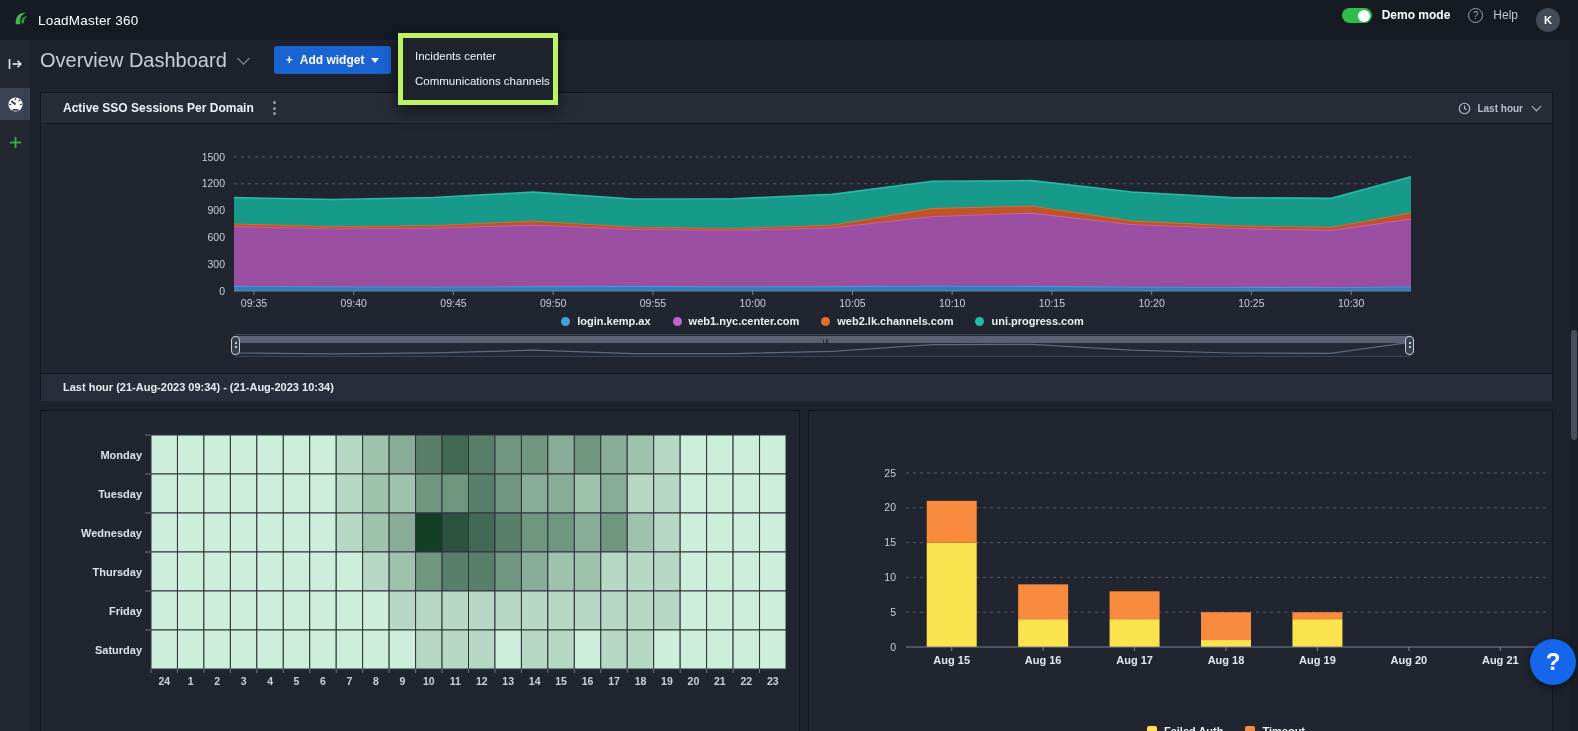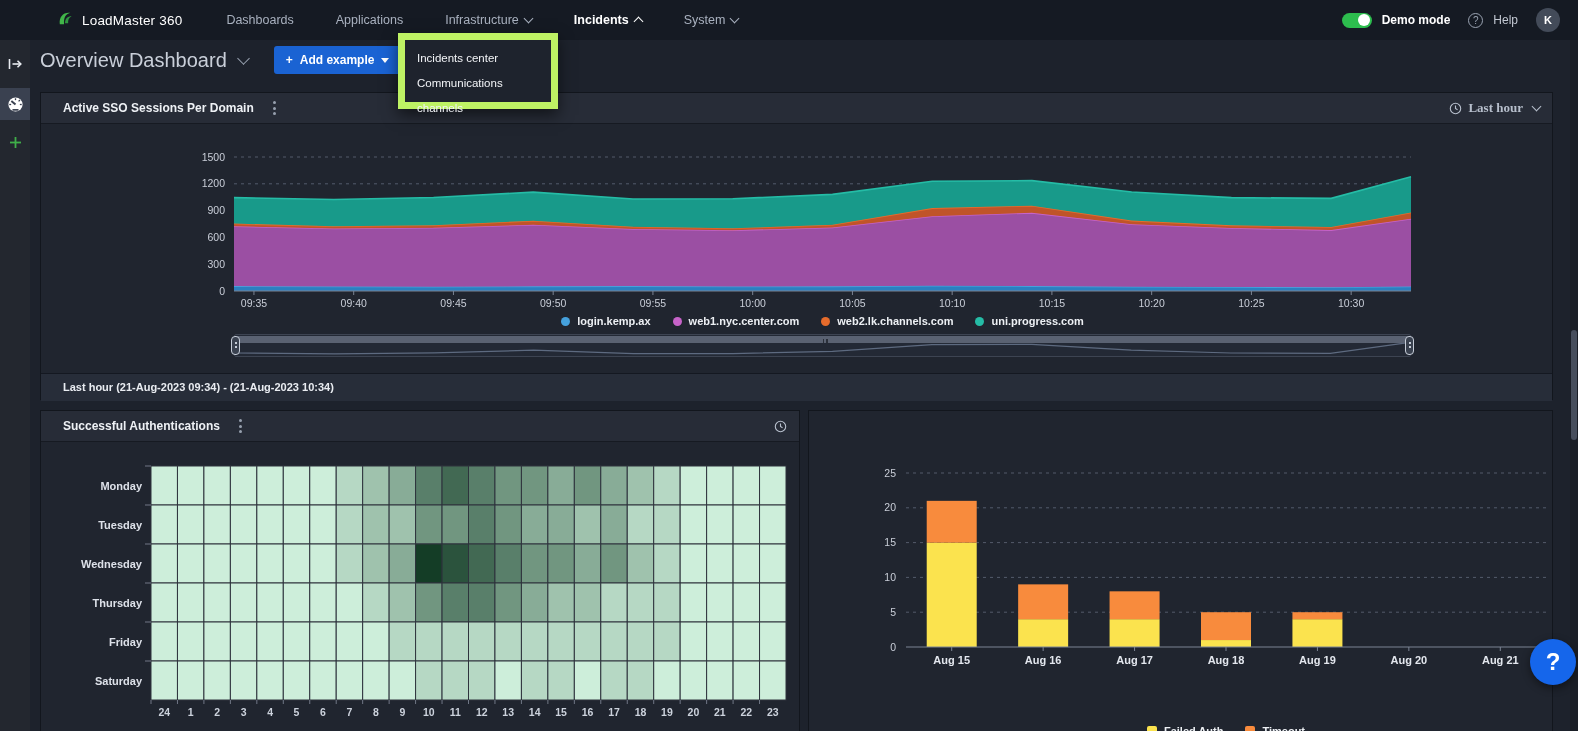--- a/index.html
+++ b/index.html
@@ -1,42 +1,42 @@
 <!DOCTYPE html>
 <html><head>
 <meta charset="utf-8">
 <style>
   * { margin:0; padding:0; box-sizing:border-box; }
   html,body { width:1578px; height:731px; overflow:hidden; background:#1d222c;
     font-family:"Liberation Sans", sans-serif; color:#e8ebf0; }
 
   
   .topnav { position:absolute; left:0; top:0; width:1578px; height:40px; background:#151a23;
-    display:flex; align-items:center; z-index:20;padding-left:44px; }
+    display:flex; align-items:center; z-index:20; }
   .brand { display:flex; align-items:center; gap:7px; margin-left:12px; }
   .brand-name { font-size:13.5px; color:#ffffff; letter-spacing:.2px; }
   .navitems { display:flex; align-items:center; gap:42px; margin-left:44px; list-style:none; }
   .navitem { font-size:12.5px; color:#a9b1bf; cursor:pointer; display:flex; align-items:center; gap:6px; }
   .navitem.active { color:#ffffff; font-weight:bold; }
   .chev { width:7px; height:7px; border-right:1.5px solid currentColor; border-bottom:1.5px solid currentColor;
     display:inline-block; transform:rotate(45deg); margin-top:-3px; }
   .chev.up { transform:rotate(-135deg); margin-top:3px; }
-  .nav-right { margin-left:auto; display:flex; align-items:center; gap:10px; margin-right:18px; }
+  .nav-right { margin-left:auto; display:flex; gap:10px; margin-right:18px; }
   .toggle { width:30px; height:15px; border-radius:8px; background:#2dbd4e; position:relative; cursor:pointer; }
   .toggle .knob { position:absolute; right:2px; top:1.5px; width:12px; height:12px; border-radius:50%; background:#ffffff; }
   .demo-label { font-size:12px; font-weight:bold; color:#ffffff; margin-right:8px; }
   .help-icn { width:15px; height:15px; border-radius:50%; border:1.2px solid #9aa3b2; color:#9aa3b2;
     font-size:10px; display:flex; align-items:center; justify-content:center; }
   .help-label { font-size:12px; color:#c2c8d2; margin-right:8px; }
   .avatar { width:24px; height:24px; border-radius:50%; background:#434b59; color:#fff; font-size:11px;
     font-weight:bold; display:flex; align-items:center; justify-content:center; cursor:pointer; }
 
   
   .menu { position:absolute; left:398px; top:33px; width:160px; background:#1e232d;
-    border:7px solid #bef264; box-shadow:0 6px 14px rgba(0,0,0,.55); z-index:30; padding:6px 0; }
+    border:5px solid #bef264; box-shadow:0 6px 14px rgba(0,0,0,.55); z-index:30; padding:6px 0; }
   .menu-item { height:25px; line-height:25px; padding-left:12px; font-size:11.5px; color:#f2f4f7; cursor:pointer; }
 
   
   .sidebar { position:absolute; left:0; top:40px; width:30px; height:691px; background:#23272f; z-index:5; }
   .side-btn { width:30px; height:32px; display:flex; align-items:center; justify-content:center; cursor:pointer; }
   .side-btn.active { background:#3a4150; }
 
   
   .page-head { position:absolute; left:40px; top:46px; display:flex; align-items:center; z-index:6; }
   .page-title { font-size:20px; color:#c9cfd9; }
@@ -48,22 +48,22 @@
   .caret-down { width:0; height:0; border-left:4px solid transparent; border-right:4px solid transparent;
     border-top:5px solid #ffffff; display:inline-block; }
 
   
   .widget { position:absolute; background:#20252f; border:1px solid #12161d; }
   .w-head { height:31px; background:#272c37; border-bottom:1px solid #161a22; display:flex; align-items:center;
     padding:0 12px 0 22px; }
   .w-title { font-size:12px; font-weight:bold; color:#eef1f5;text-align:right; }
   .kebab { display:inline-flex; flex-direction:column; gap:2.5px; margin-left:16px; padding:3px; cursor:pointer; }
   .kebab i { width:3px; height:3px; border-radius:50%; background:#97a0ae; }
-  .range-sel { margin-left:auto; display:flex; align-items:center; gap:6px; color:#b7bfcc; font-size:13px;
-    font-weight:bold; cursor:pointer;font-family:Liberation Serif, serif; }
+  .range-sel { margin-left:auto; display:flex; align-items:center; gap:6px; color:#b7bfcc; font-size:10px;
+    font-weight:bold; cursor:pointer; }
   .range-sel .chev { margin-left:4px; }
   .w-footer { position:absolute; left:0; right:0; top:280px; height:28px; background:#272d39;
     border-top:1px solid #141821; line-height:27px; padding-left:22px; font-size:11px; font-weight:bold; color:#e9ecf1; }
 
   svg text { font-family:"Liberation Sans", sans-serif; }
 
   
   .brush { position:absolute; left:193px; top:241px; width:1177px; height:23px; background:#232935;
     border:1px solid #3d4452; border-radius:2px; cursor:pointer; }
   .brush-strip { position:absolute; left:1px; right:1px; top:1px; height:7px; background:#59627200;
@@ -97,40 +97,20 @@
 <div class="topnav">
   <div class="brand">
     <span>
       <svg width="19" height="19" viewBox="0 0 20 20">
         <path d="M4 16 C3 8 8 3 15 4 C10 5.5 8 9 8.5 16 Z" fill="#41b649"></path>
         <path d="M9.5 15 C9.5 10 12 7.5 16.5 7.5 C13.5 9 12.5 11.5 12.8 15 Z" fill="#2f9440"></path>
       </svg>
     </span>
     <span class="brand-name">LoadMaster 360</span>
   </div>
-  <ul class="navitems">
-    <li class="navitem">
-        <span>Dashboards</span>
-      </li>
-    <li class="navitem">
-        <span>Applications</span>
-      </li>
-    <li class="navitem">
-        <span>Infrastructure</span>
-        <i class="chev"></i>
-      </li>
-    <li class="navitem active">
-        <span>Incidents</span>
-        <i class="chev up"></i>
-      </li>
-    <li class="navitem">
-        <span>System</span>
-        <i class="chev"></i>
-      </li>
-  </ul>
   <div class="nav-right">
     <span class="toggle">
         <span class="knob"></span>
       </span>
     <span class="demo-label">Demo mode</span>
     <span class="help-icn">?</span>
     <span class="help-label">Help</span>
     <span class="avatar">K</span>
   </div>
 </div>
@@ -165,21 +145,21 @@
       <line x1="1" y1="6.5" x2="12" y2="6.5" stroke="#3fae49" stroke-width="1.8"></line>
     </svg>
   </div>
 </div>
 
 <div class="page-head">
   <span class="page-title">Overview Dashboard</span>
   <i class="title-chev"></i>
   <button class="add-btn">
     <span>+</span>
-    <span>Add example</span>
+    <span>Add widget</span>
     <i class="caret-down"></i>
   </button>
 </div>
 
 <div class="widget" style="left:40px; top:92px; width:1513px; height:308px;">
   <div class="w-head">
     <span class="w-title">Active SSO Sessions Per Domain</span>
     <span class="kebab">
         <i></i>
         <i></i>
@@ -274,34 +254,20 @@
     <span class="bhandle right">
         <i></i>
       </span>
   </div>
   <div class="w-footer">
     <span>Last hour (21-Aug-2023 09:34) - (21-Aug-2023 10:34)</span>
   </div>
 </div>
 
 <div class="widget" style="left:40px; top:410px; width:760px; height:340px;">
-  <div class="w-head">
-    <span class="w-title">Successful Authentications</span>
-    <span class="kebab">
-        <i></i>
-        <i></i>
-        <i></i>
-      </span>
-    <span class="range-sel">
-      <svg width="13" height="13" viewBox="0 0 14 14">
-        <circle cx="7" cy="7" r="5.6" fill="none" stroke="#b7bfcc" stroke-width="1.2"></circle>
-        <path d="M7 3.8 V7 L9.2 8.4" fill="none" stroke="#b7bfcc" stroke-width="1.2"></path>
-      </svg>
-    </span>
-  </div>
   <svg id="heatChart" width="758" height="288" style="display:block; margin-top:2px;">
       <rect x="110" y="22" width="26.458333333333332" height="39" fill="rgb(205,238,218)" stroke="#2e333d" stroke-width="1"></rect>
       <rect x="136.45833333333334" y="22" width="26.458333333333332" height="39" fill="rgb(205,238,218)" stroke="#2e333d" stroke-width="1"></rect>
       <rect x="162.91666666666666" y="22" width="26.458333333333332" height="39" fill="rgb(205,238,218)" stroke="#2e333d" stroke-width="1"></rect>
       <rect x="189.375" y="22" width="26.458333333333332" height="39" fill="rgb(205,238,218)" stroke="#2e333d" stroke-width="1"></rect>
       <rect x="215.83333333333331" y="22" width="26.458333333333332" height="39" fill="rgb(205,238,218)" stroke="#2e333d" stroke-width="1"></rect>
       <rect x="242.29166666666666" y="22" width="26.458333333333332" height="39" fill="rgb(205,238,218)" stroke="#2e333d" stroke-width="1"></rect>
       <rect x="268.75" y="22" width="26.458333333333332" height="39" fill="rgb(205,238,218)" stroke="#2e333d" stroke-width="1"></rect>
       <rect x="295.2083333333333" y="22" width="26.458333333333332" height="39" fill="rgb(182,216,196)" stroke="#2e333d" stroke-width="1"></rect>
       <rect x="321.66666666666663" y="22" width="26.458333333333332" height="39" fill="rgb(159,194,173)" stroke="#2e333d" stroke-width="1"></rect>

